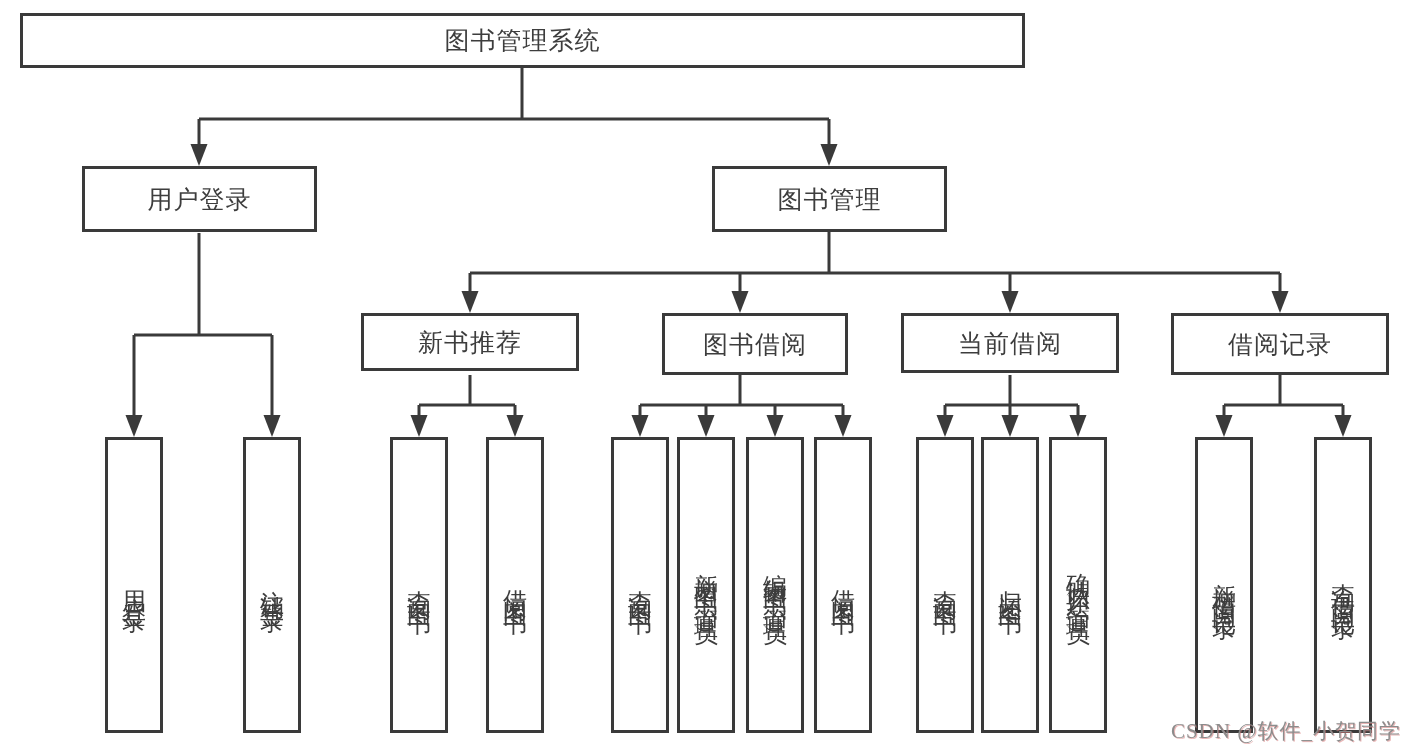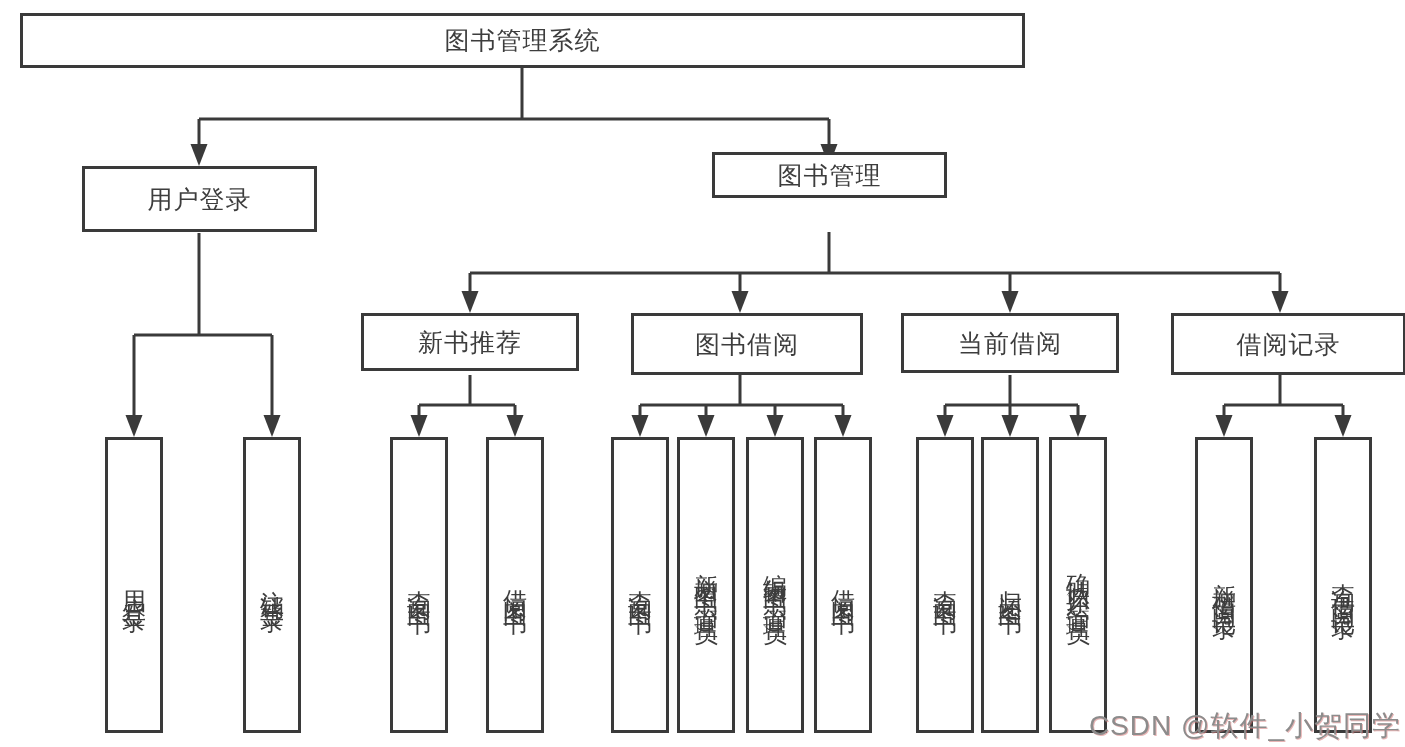--- a/index.html
+++ b/index.html
@@ -6,21 +6,21 @@
     --line:#3a3a3a;
     --text:#3d3d3d;
     --box-bg:#ffffff;
     --wm:#8c8c8c;
   }
   html,body{margin:0;padding:0;background:#ffffff;}
   .canvas{
     position:relative;
     width:1405px;height:747px;
     background:var(--box-bg);
-    font-family:Liberation Sans, sans-serif;
+    font-family:Liberation Serif, serif;
     overflow:hidden;
   }
   svg.connectors{position:absolute;left:0;top:0;width:1405px;height:747px;}
   svg.connectors path{stroke:var(--line);stroke-width:3;fill:none;}
   svg.connectors polygon{fill:var(--line);stroke:none;}
   .box{
     position:absolute;
     box-sizing:border-box;
     border:3px solid var(--line);
     background:var(--box-bg);
@@ -32,21 +32,21 @@
     width:58px;height:296px;
     writing-mode:vertical-rl;
     text-orientation:mixed;
     font-size:24px;
     letter-spacing:7px;
     line-height:1;
   }
   .wm{
     position:absolute;
     right:4px;bottom:2px;
-    font-size:28px;
+    font-size:21px;
     color:var(--wm);
     letter-spacing:1px;
     text-shadow:1px 1px 0 rgba(214,120,120,0.55);
     z-index:5;
     white-space:nowrap;
     margin-left:34px;
   }
 </style>
 </head>
 <body>
@@ -85,26 +85,26 @@
     <polygon points="1069.5,415 1086.5,415 1078,437"></polygon>
 
     <path d="M1280 375 V405 M1224 405 H1343 M1224 405 V416 M1343 405 V416"></path>
     <polygon points="1215.5,415 1232.5,415 1224,437"></polygon>
     <polygon points="1334.5,415 1351.5,415 1343,437"></polygon>
   </svg>
 
   <div class="box h" style="left:20px;top:13px;width:1005px;height:55px">图书管理系统</div>
 
   <div class="box h" style="left:82px;top:166px;width:235px;height:66px">用户登录</div>
-  <div class="box h" style="left:712px;top:152px;width:235px;height:46px">图书管理</div>
+  <div class="box h" style="left:712px;top:166px;width:235px;height:66px">图书管理</div>
 
   <div class="box h" style="left:361px;top:313px;width:218px;height:58px">新书推荐</div>
-  <div class="box h" style="left:631px;top:313px;width:232px;height:62px">图书借阅</div>
+  <div class="box h" style="left:662px;top:313px;width:186px;height:62px">图书借阅</div>
   <div class="box h" style="left:901px;top:313px;width:218px;height:60px">当前借阅</div>
-  <div class="box h" style="left:1171px;top:313px;width:235px;height:62px">借阅记录</div>
+  <div class="box h" style="left:1171px;top:313px;width:218px;height:62px">借阅记录</div>
 
   <div class="box v" style="left:105px;top:437px">用户登录</div>
   <div class="box v" style="left:243px;top:437px">注销登录</div>
 
   <div class="box v" style="left:390px;top:437px">查询图书</div>
   <div class="box v" style="left:486px;top:437px">借阅图书</div>
 
   <div class="box v" style="left:611px;top:437px">查询图书</div>
   <div class="box v" style="left:677px;top:437px">新增图书（管理员）</div>
   <div class="box v" style="left:746px;top:437px">编辑图书（管理员）</div>

